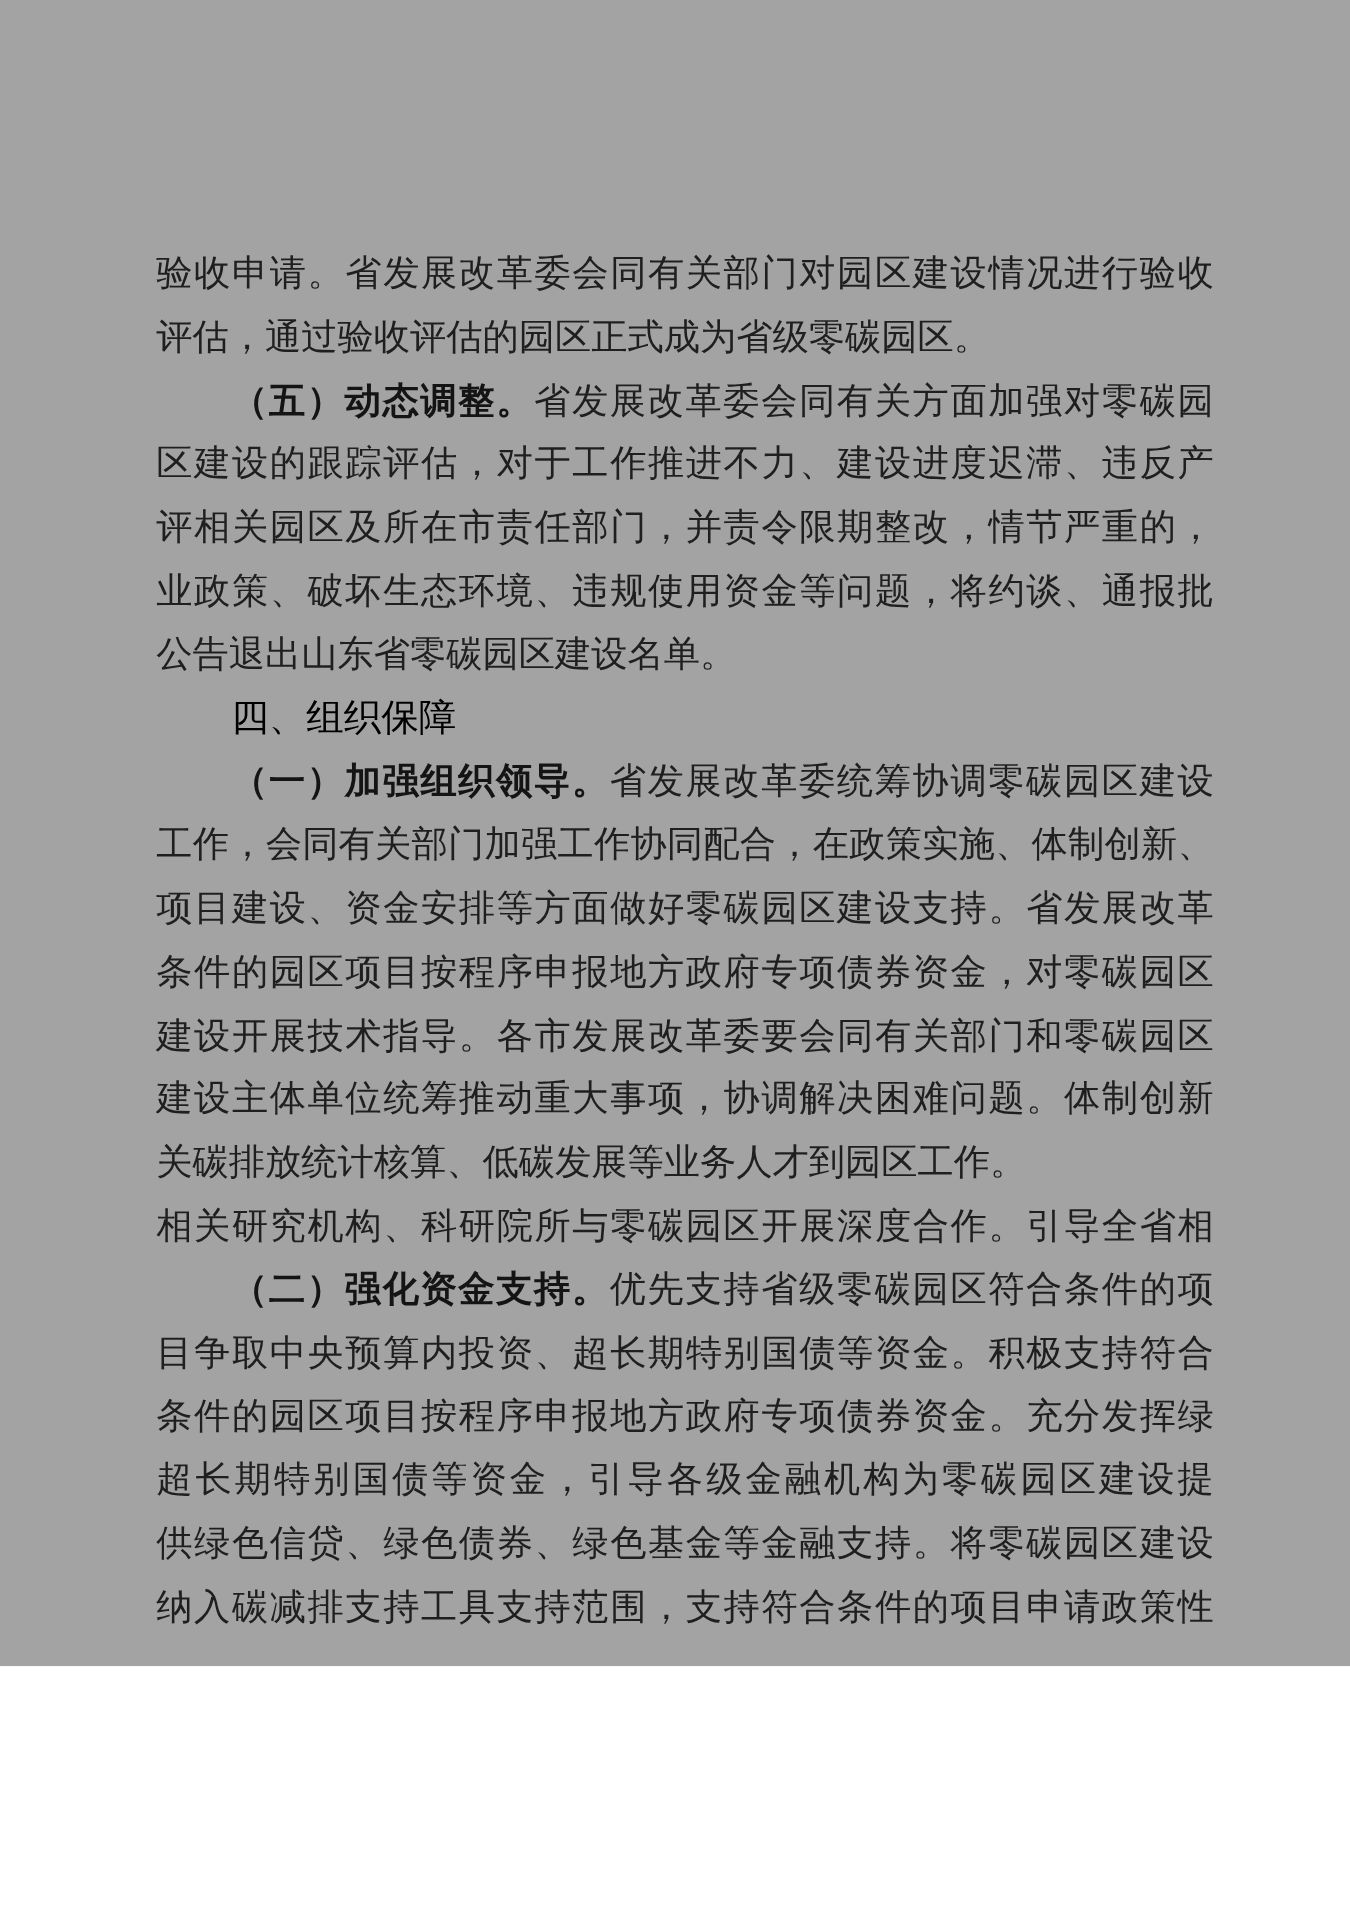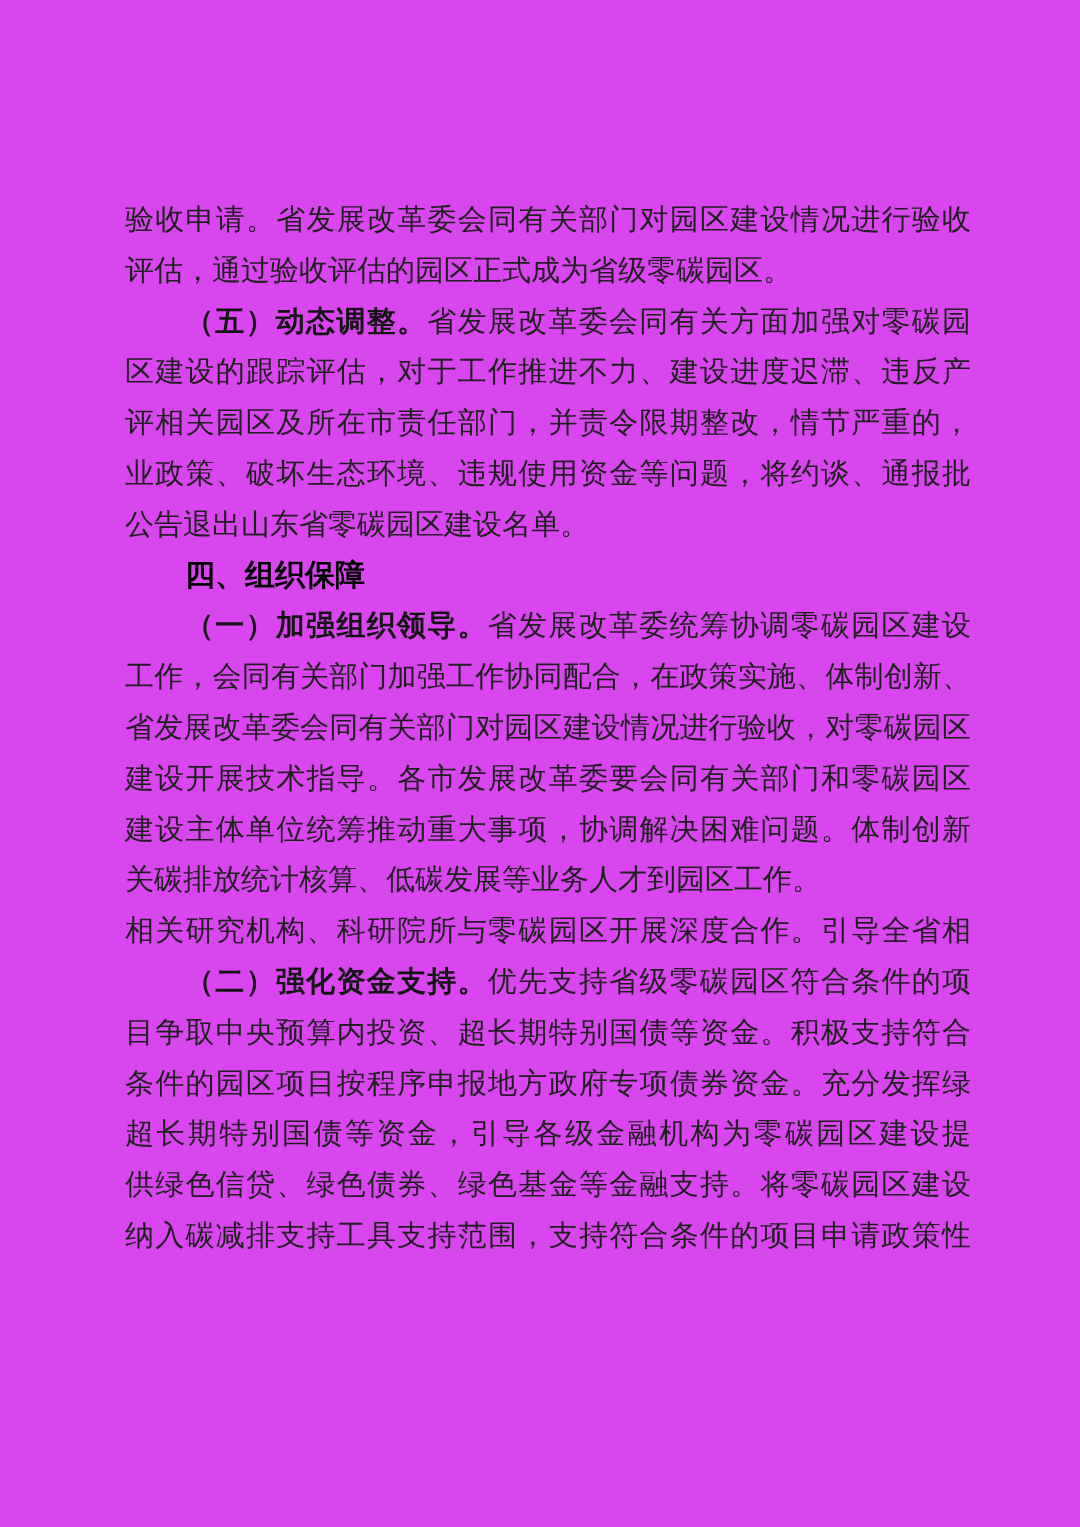--- a/index.html
+++ b/index.html
@@ -3,22 +3,22 @@
 <meta charset="utf-8">
 <style>
   html, body {
     margin: 0;
     padding: 0;
     background: #ffffff;
   }
   .page {
     position: relative;
     width: 1080px;
-    height: 1527px;
-    background: #d946ef;
+    height: 1333px;
+    background: #a3a3a3;
     overflow: hidden;
   }
   .textblock {
     position: absolute;
     left: 125px;
     top: 194px;
     width: 846px;
   }
   .line {
     height: 50.8px;
@@ -38,21 +38,21 @@
   .line.indent {
     text-indent: 60px;
   }
   .line b {
     font-weight: 700;
     color: #141414;
   }
   
   .line.heading {
     font-family: "Liberation Sans", "DejaVu Sans", sans-serif;
-    font-weight: 700;
+    font-weight: 400;
     color: #000000;
     text-align-last: left;
     text-indent: 60px;
     font-size: 30px;
   }
 </style>
 </head>
 <body>
 
 <div class="page">
@@ -71,22 +71,23 @@
     <div class="line"><span>业政策、破坏生态环境、违规使用资金等问题，将约谈、通报批</span></div>
 
     <div class="line plast"><span>公告退出山东省零碳园区建设名单。</span></div>
 
     <div class="line heading"><span>四、组织保障</span></div>
 
     <div class="line indent"><b>（一）加强组织领导。</b><span>省发展改革委统筹协调零碳园区建设</span></div>
 
     <div class="line"><span>工作，会同有关部门加强工作协同配合，在政策实施、体制创新、</span></div>
 
+    <div class="line"><span>项目建设、资金安排等方面做好零碳园区建设支持。省发展改革</span></div>
 
-    <div class="line"><span>省发展改革委会同有关部门对园区建设情况进行验收，对零碳园区</span></div>
+    <div class="line"><span>条件的园区项目按程序申报地方政府专项债券资金，对零碳园区</span></div>
 
     <div class="line"><span>建设开展技术指导。各市发展改革委要会同有关部门和零碳园区</span></div>
 
     <div class="line"><span>建设主体单位统筹推动重大事项，协调解决困难问题。体制创新</span></div>
 
     <div class="line plast"><span>关碳排放统计核算、低碳发展等业务人才到园区工作。</span></div>
 
     <div class="line"><span>相关研究机构、科研院所与零碳园区开展深度合作。引导全省相</span></div>
 
     <div class="line indent"><b>（二）强化资金支持。</b><span>优先支持省级零碳园区符合条件的项</span></div>

